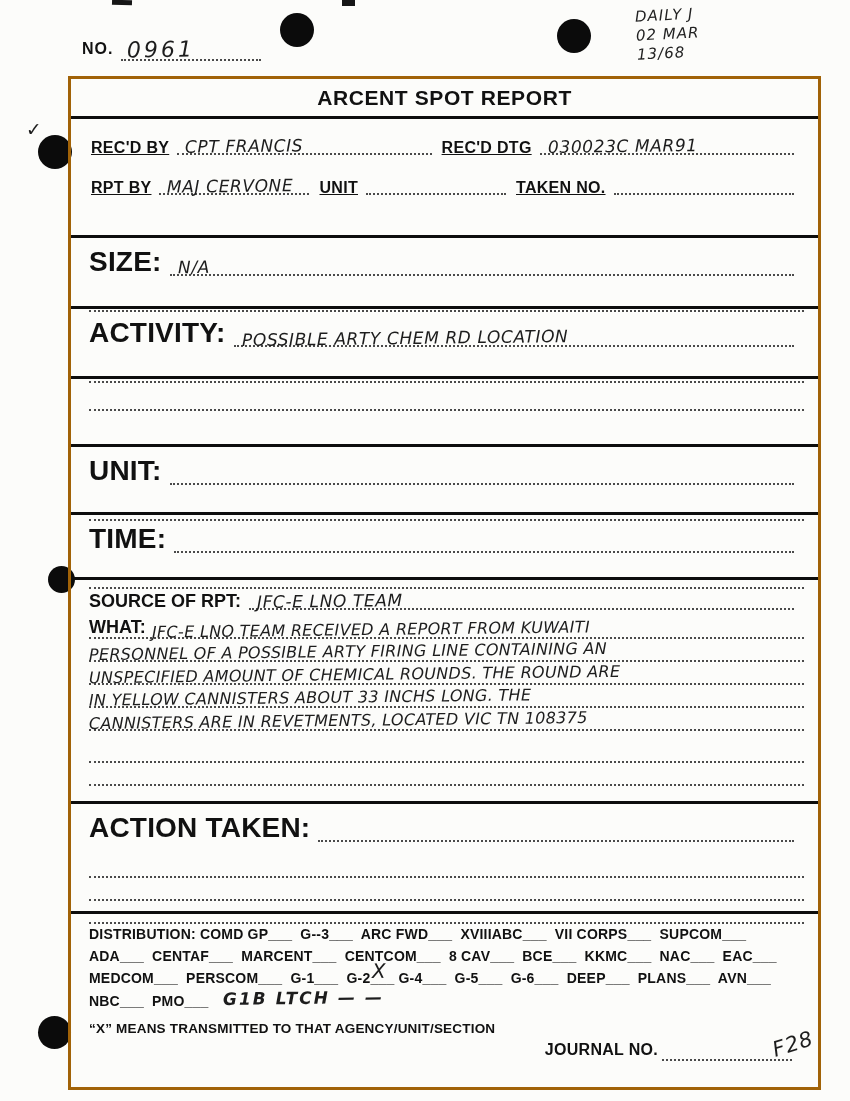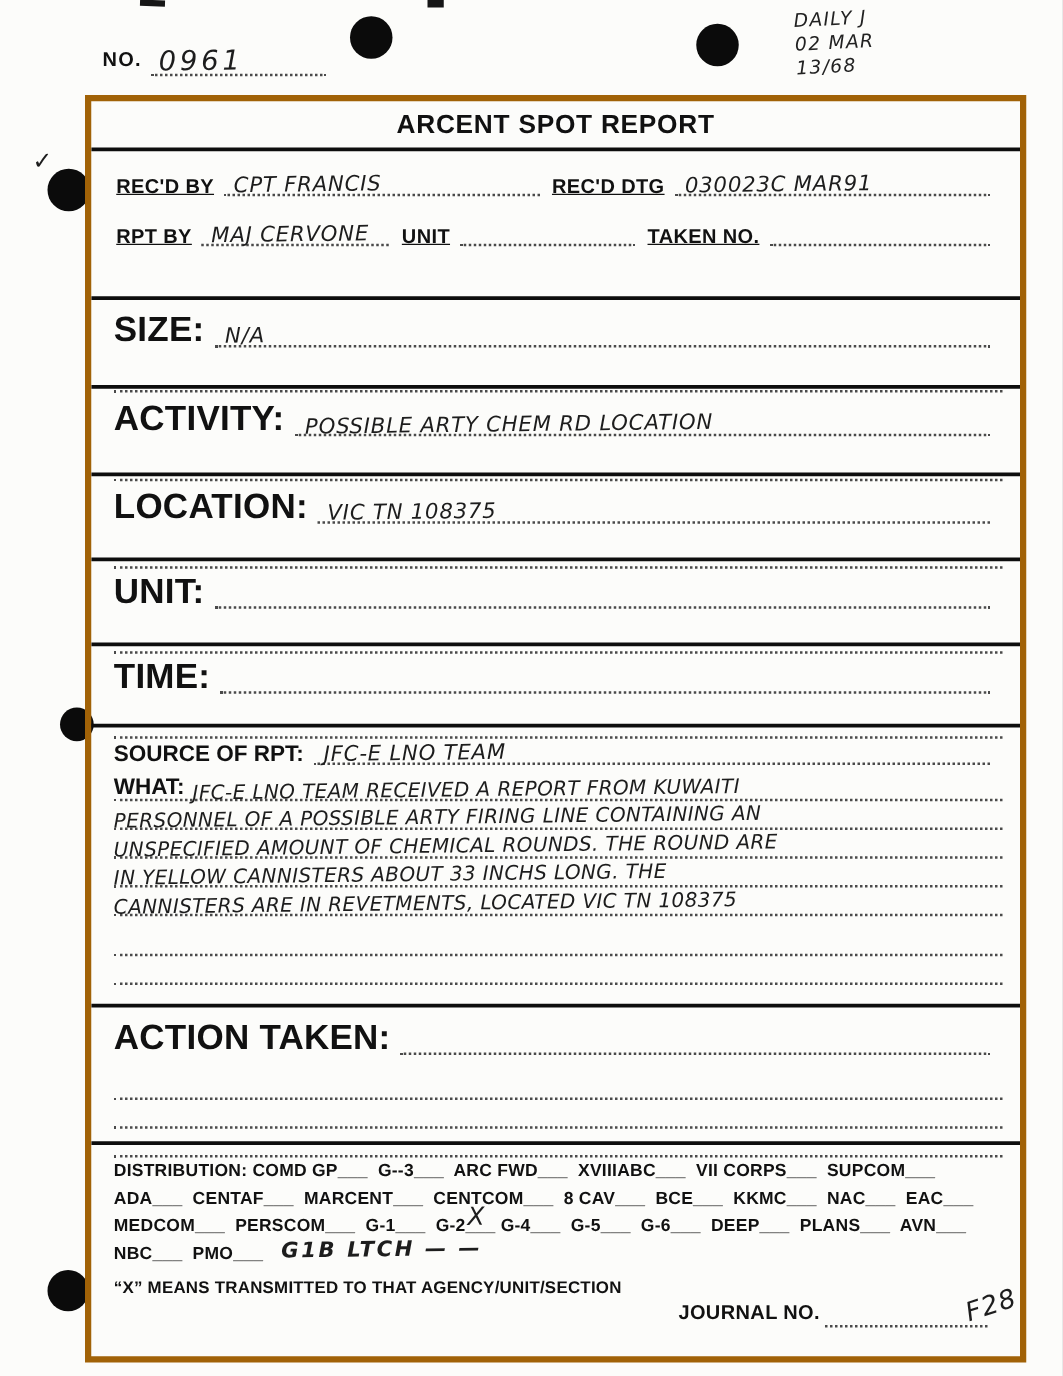--- a/index.html
+++ b/index.html
@@ -42,21 +42,21 @@
   
   .corner-note { position:absolute; left:636px; top:6px; transform:rotate(-3deg); }
   .corner-note div { font-family:"DejaVu Sans", sans-serif; font-style:italic; font-size:15px; letter-spacing:1px; color:#222; line-height:19px; }
 
   
   .fnote { position:absolute; left:772px; top:1032px; font-size:21px; transform:rotate(-18deg); letter-spacing:1px; }
 
   
   .form-box {
     position:absolute; left:68px; top:76px; width:753px; height:1014px;
-    border:5px solid #a16207;
+    border:3px solid #a16207;
     display:flex; flex-direction:column; overflow:hidden;
   }
   .title-row {
     height:40px; border-bottom:3px solid #0d0d0d;
     display:flex; align-items:center; justify-content:center;
     font-weight:bold; font-size:21px; letter-spacing:.6px;
   }
   .sec { border-top:3px solid #0d0d0d; }
 
   .hdr { height:116px; padding:14px 14px 16px 20px;text-decoration:underline; }
@@ -155,24 +155,20 @@
 
     <section class="sec s-activity">
       <div class="frow">
         <span class="biglbl">ACTIVITY:</span>
         <span class="fill"><span class="hand hv">POSSIBLE ARTY CHEM RD LOCATION</span></span>
       </div>
       <div class="blankline mtop"></div>
     </section>
 
     <section class="sec s-location">
-      <div class="frow">
-        <span class="biglbl">LOCATION:</span>
-        <span class="fill"><span class="hand hv">VIC TN 108375</span></span>
-      </div>
       <div class="blankline mtop"></div>
     </section>
 
     <section class="sec s-unit">
       <div class="frow">
         <span class="biglbl">UNIT:</span>
         <span class="fill"></span>
       </div>
       <div class="blankline mtop"></div>
     </section>

